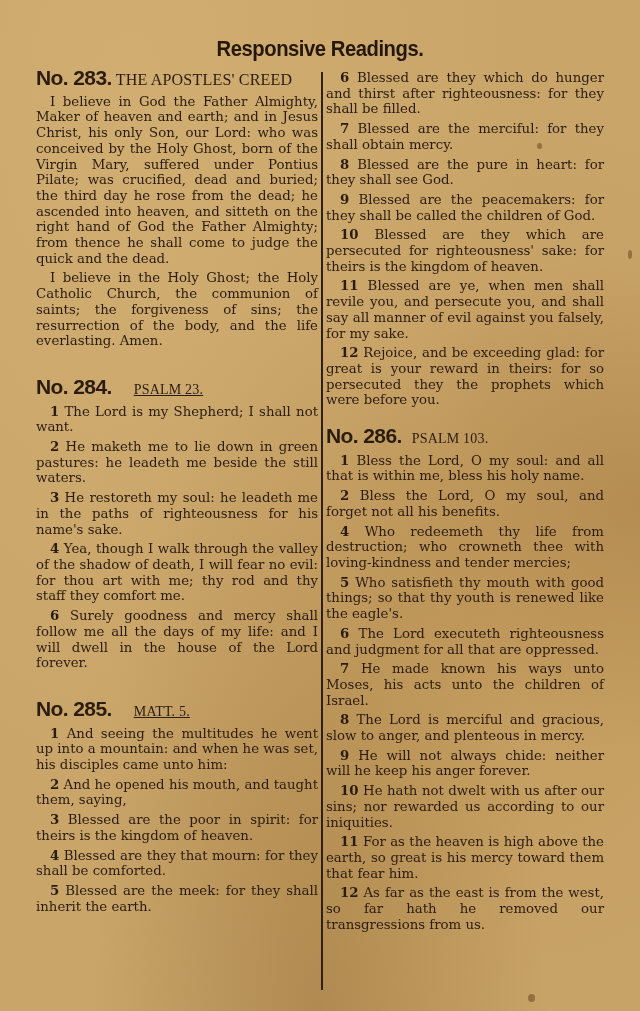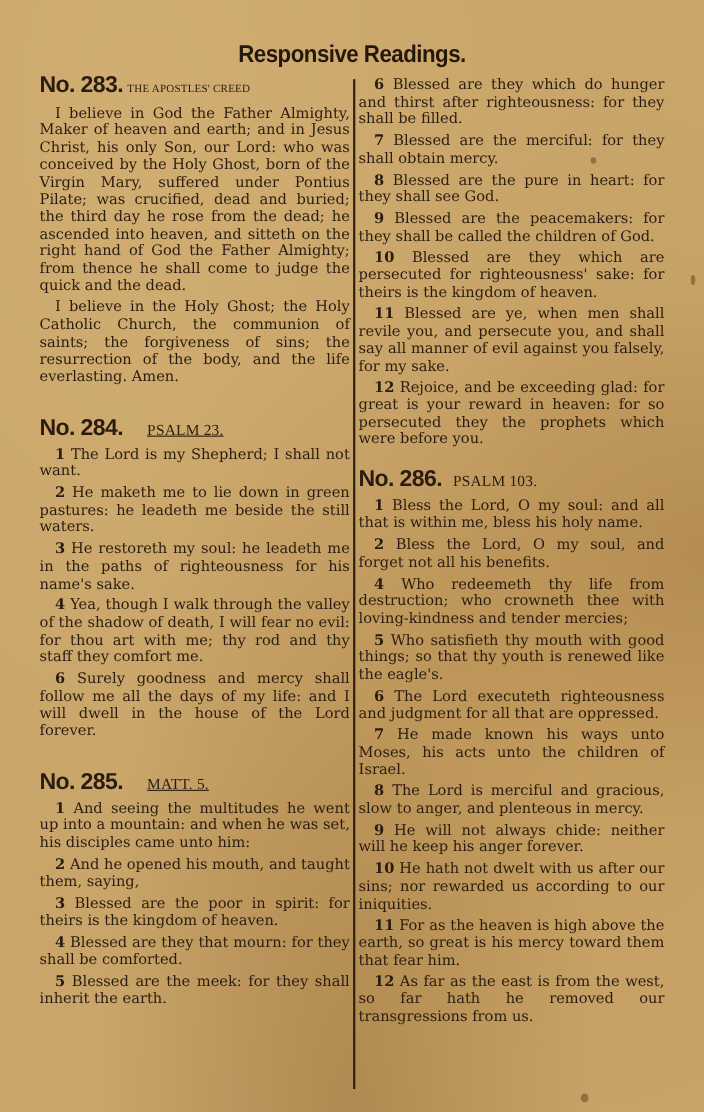--- a/index.html
+++ b/index.html
@@ -60,21 +60,21 @@
 
 <div class="page-title">Responsive Readings.</div>
 
 <div class="divider"></div>
 
 <div class="col col-left">
 
   <section class="block" style="margin-bottom:30px;">
     <div class="reading-head">
       <span class="reading-no">No. 283.</span>
-      <span class="reading-title" style="font-size:10px;">THE APOSTLES' CREED</span>
+      <span class="reading-title" style="font-size:16px;">THE APOSTLES' CREED</span>
     </div>
     <p class="para">I believe in God the Father Almighty, Maker of heaven and earth; and in Jesus Christ, his only Son, our Lord: who was conceived by the Holy Ghost, born of the Virgin Mary, suffered under Pontius Pilate; was crucified, dead and buried; the third day he rose from the dead; he ascended into heaven, and sitteth on the right hand of God the Father Almighty; from thence he shall come to judge the quick and the dead.</p>
     <p class="para">I believe in the Holy Ghost; the Holy Catholic Church, the communion of saints; the forgiveness of sins; the resurrection of the body, and the life everlasting.   Amen.</p>
   </section>
 
   <section class="block" style="margin-bottom:30px;">
     <div class="reading-head">
       <span class="reading-no">No. 284.</span>
       <span class="reading-title wide">PSALM 23.</span>
     </div>
@@ -104,21 +104,21 @@
 
 <div class="col col-right">
   <section class="block" style="margin-bottom:18px;">
     <div>
         <p class="verse"><span class="num">6</span> <span>Blessed are they which do hunger and thirst after righteousness: for they shall be filled.</span></p>
         <p class="verse"><span class="num">7</span> <span>Blessed are the merciful: for they shall obtain mercy.</span></p>
         <p class="verse"><span class="num">8</span> <span>Blessed are the pure in heart: for they shall see God.</span></p>
         <p class="verse"><span class="num">9</span> <span>Blessed are the peacemakers: for they shall be called the children of God.</span></p>
         <p class="verse"><span class="num">10</span> <span>Blessed are they which are persecuted for righteousness' sake: for theirs is the kingdom of heaven.</span></p>
         <p class="verse"><span class="num">11</span> <span>Blessed are ye, when men shall revile you, and persecute you, and shall say all manner of evil against you falsely, for my sake.</span></p>
-        <p class="verse"><span class="num">12</span> <span>Rejoice, and be exceeding glad: for great is your reward in heaven: for so persecuted they the prophets which were before you.</span></p>
+        <p class="verse"><span class="num">12</span> <span>Rejoice, and be exceeding glad: for great is your reward in theirs: for so persecuted they the prophets which were before you.</span></p>
       </div>
   </section>
 
   <section class="block tight">
     <div class="reading-head">
       <span class="reading-no">No. 286.</span>
       <span class="reading-title" style="margin-left:10px;">PSALM 103.</span>
     </div>
     <div>
         <p class="verse"><span class="num">1</span> <span>Bless the Lord, O my soul: and all that is within me, bless his holy name.</span></p>

